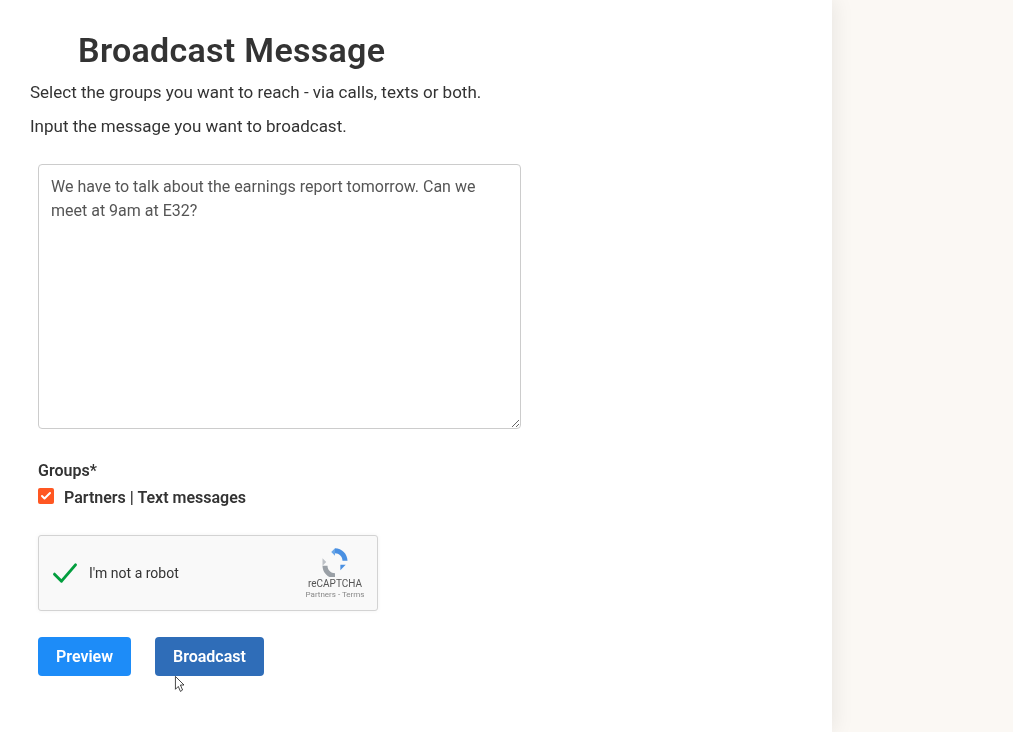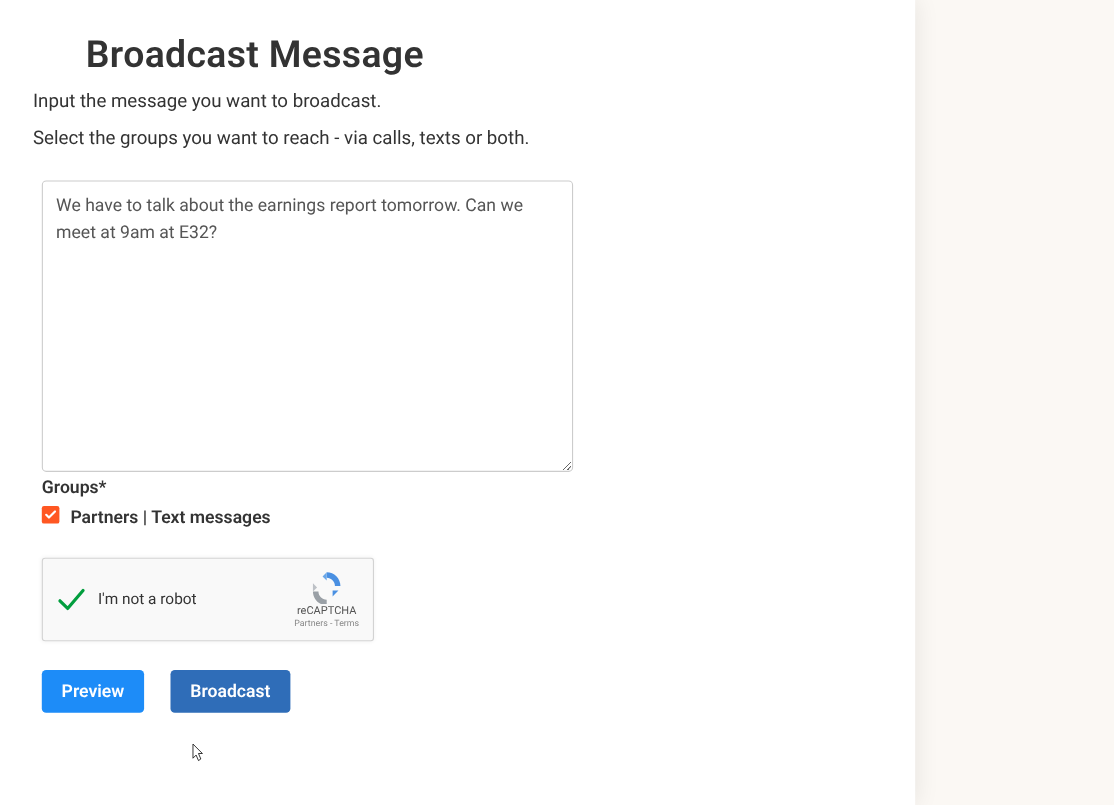--- a/index.html
+++ b/index.html
@@ -53,20 +53,21 @@
       border-radius: 4px;
       padding: 10px 12px;
       font-size: 16px;
       font-family: inherit;
       color: #555;
       resize: both;
       margin-left: 8px;
       line-height: 1.5;
     }
     .groups-section {
+      margin-top: 28px;
       padding-left: 8px;
     }
     .group-row {
       display: flex;
       margin-top: 8px;
     }
     .checkbox-wrap {
       width: 16px;
       height: 16px;
       background: #ff5722;
@@ -80,21 +81,21 @@
     .checkbox-wrap svg {
       width: 12px;
       height: 12px;
     }
     .group-label {
       font-size: 16px;
       font-weight: 600;
       color: #333;
     }
     .recaptcha {
-      width: 302px;
+      width: 340px;
       height: 76px;
       border: 1px solid #d3d3d3;
       border-radius: 3px;
       background: #f9f9f9;
       margin-top: 28px;
       margin-left: 8px;
       display: flex;
       align-items: center;
       padding: 0 12px;
       box-shadow: 0 0 4px rgba(0,0,0,0.05);
@@ -168,22 +169,22 @@
     .cursor svg {
       width: 18px;
       height: 20px;
     }
   </style>
 </head>
 <body>
 
 <div class="card">
   <h1 class="title">Broadcast Message</h1>
+  <p class="subtitle">Select the groups you want to reach - via calls, texts or both.</p>
   <p class="subtitle">Input the message you want to broadcast.</p>
-  <p class="subtitle">Select the groups you want to reach - via calls, texts or both.</p>
 
   <div class="form-section">
     <textarea class="textarea" style="">We have to talk about the earnings report tomorrow. Can we meet at 9am at E32?</textarea>
   </div>
 
   <div class="groups-section">
     <div class="field-label" style="padding-left:0">Groups*</div>
     <div class="group-row">
       <span class="checkbox-wrap">
         <svg viewBox="0 0 24 24" fill="none" stroke="#fff" stroke-width="4" stroke-linecap="round" stroke-linejoin="round">

